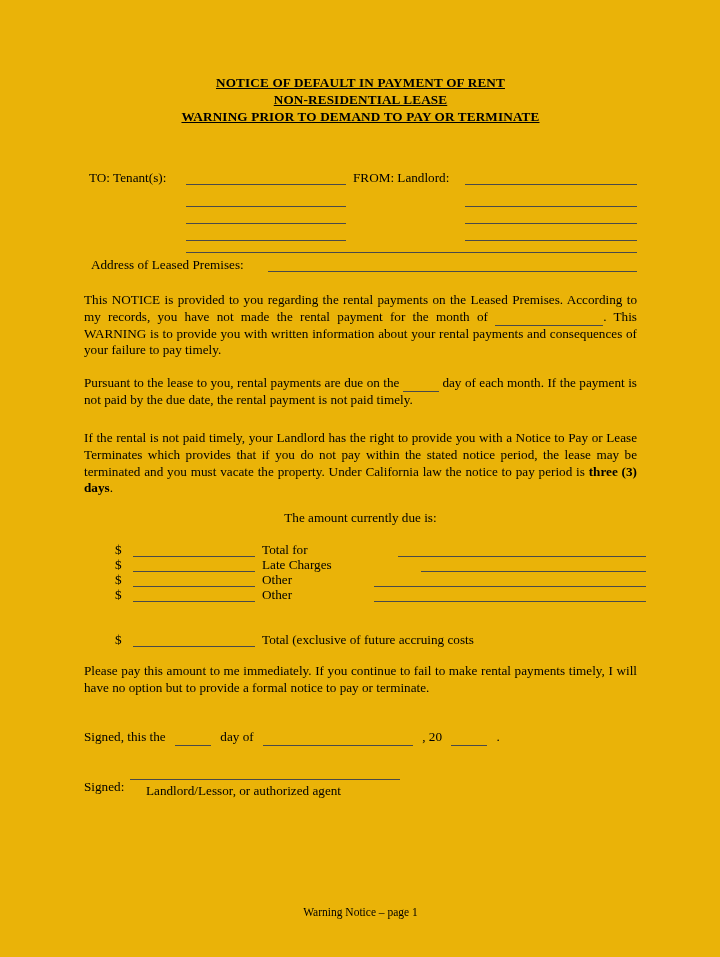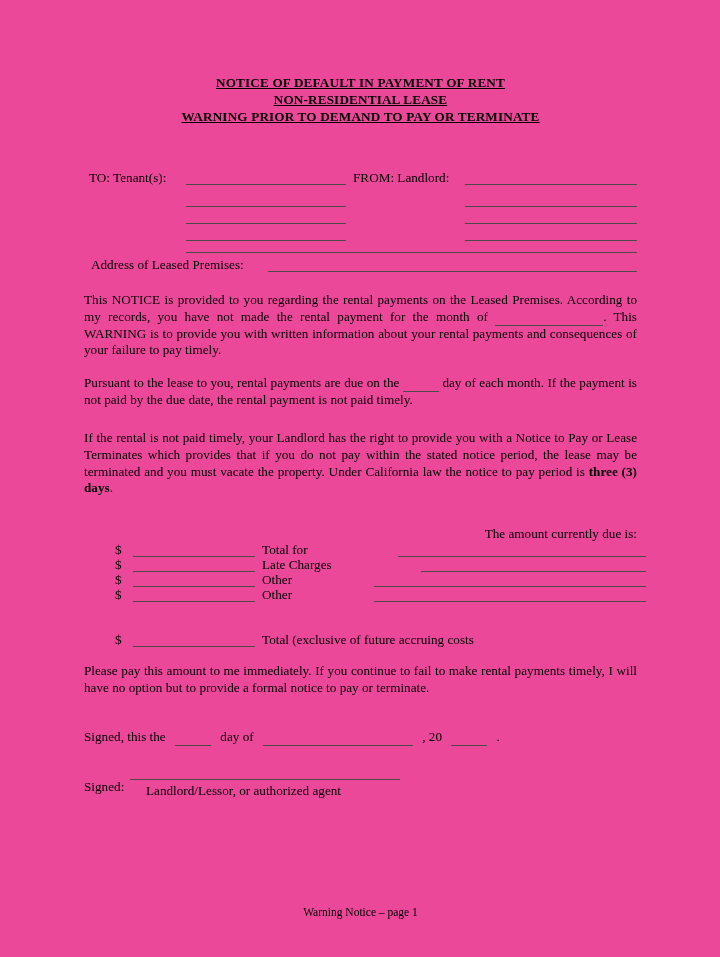--- a/index.html
+++ b/index.html
@@ -13,21 +13,21 @@
     font-family: "Liberation Serif", "DejaVu Serif", serif;
     color: #000000;
     position: relative;
     overflow: hidden;
   }
   .page {
     position: absolute;
     left: 0; top: 0;
     width: 720px;
     height: 957px;
-    background: #ec4899;
+    background: #eab308;
   }
 
   
   .title-block {
     position: absolute;
     left: 84px;
     top: 74px;
     width: 553px;
     text-align: center;
   }
@@ -74,21 +74,21 @@
   
   .para {
     position: absolute;
     left: 84px;
     width: 553px;
     font-size: 13.2px;
     line-height: 16.8px;
     text-align: justify;
     text-justify: inter-word;
   }
-  .para.last-left { text-align: right; margin-top: 16px; }
+  .para.last-left { text-align: center; }
   .blank-inline {
     display: inline-block;
     border-bottom: 1.1px solid #4a4a4a;
     vertical-align: bottom;
     height: 11px;
   }
   b { font-weight: bold; }
 
   
   .amounts {

